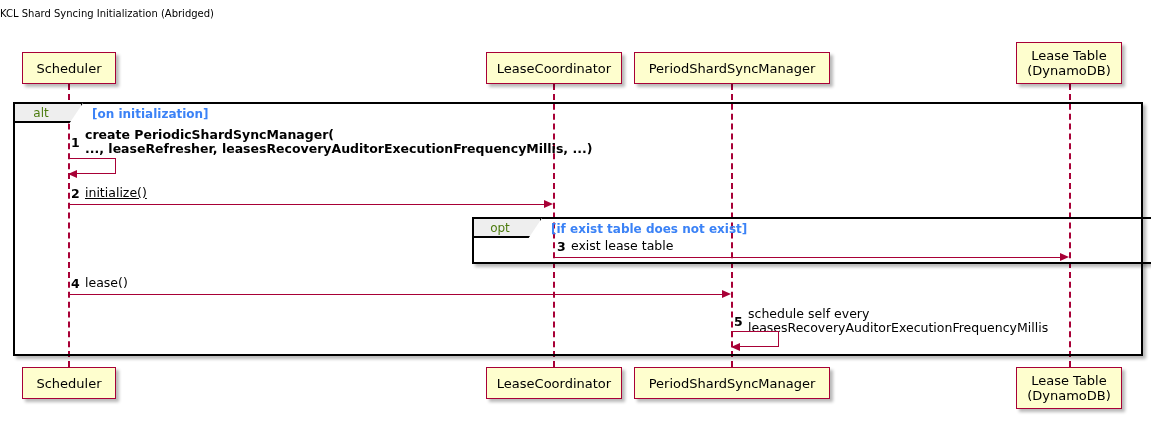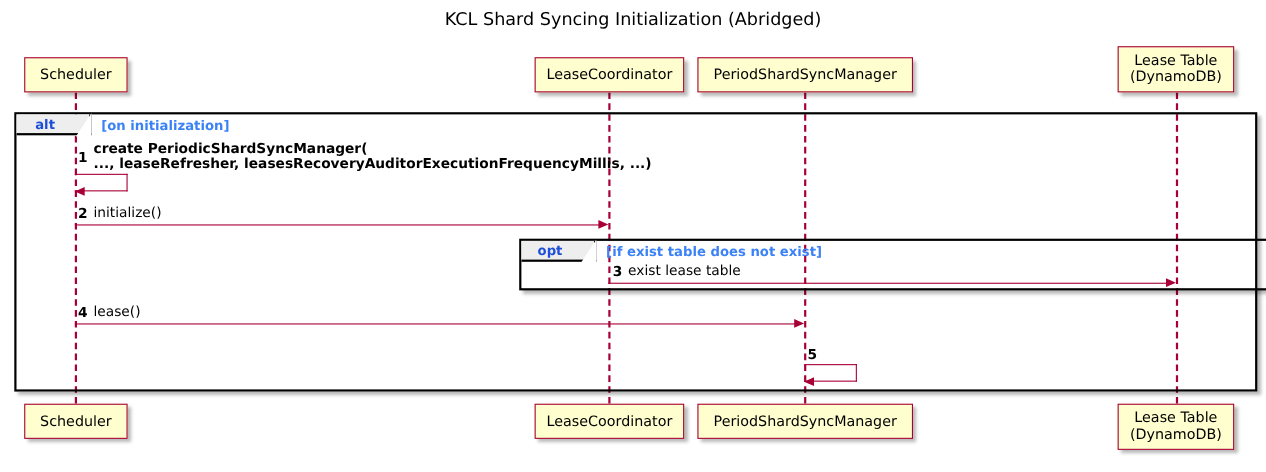--- a/index.html
+++ b/index.html
@@ -18,22 +18,21 @@
     background: #FFFFFF;
     overflow: hidden;
   }
 
   
   .diagram-title {
     position: absolute;
     left: 0;
     top: 8px;
     width: 1151px;
-    text-align: center;
-    font-size: 16px;
+    font-size: 10px;
     color: #000000;
     white-space: nowrap;
   }
 
   
   .lifeline {
     position: absolute;
     top: 84px;
     width: 0px;
     height: 283px;
@@ -69,22 +68,22 @@
   .fragment-tab {
     position: absolute;
     left: 0;
     top: 0;
     height: 19px;
     box-sizing: border-box;
     background: #EEEEEE;
     border-right: 2px solid #000000;
     border-bottom: 2px solid #000000;
     font-size: 12px;
-    font-weight: bold;
-    color: #1d4ed8;
+    font-weight: normal;
+    color: #4d7c0f;
     display: flex;
     align-items: center;
     justify-content: center;
     padding-right: 14px;
   }
   .fragment-tab::after {
     content: "";
     position: absolute;
     right: -2px;
     top: -1px;
@@ -183,31 +182,33 @@
   </div>
   <div class="fragment-label" style="left:551px; top:222px;">[if exist table does not exist]</div>
 
   <div class="msg-num" style="left:71px; top:135px;">1</div>
   <div class="msg-text" style="left:85px; top:128px;font-weight:bold;">create PeriodicShardSyncManager(
     ..., leaseRefresher, leasesRecoveryAuditorExecutionFrequencyMillis, ...)</div>
   <div class="selfcall" style="left:68px; top:158px; width:48px; height:16px;"></div>
   <div class="arrow-left" style="left:68px; top:169.5px;"></div>
 
   <div class="msg-num" style="left:71px; top:186px;">2</div>
-  <div class="msg-text" style="left:85px; top:186px;">initialize()</div>
+  <div class="msg-text" style="left:85px; top:186px;text-decoration:underline;">initialize()</div>
   <div class="msg-line" style="left:68px; top:204px; width:477px;"></div>
   <div class="arrow-right" style="left:544px; top:199.5px;"></div>
 
   <div class="msg-num" style="left:557px; top:239px;">3</div>
   <div class="msg-text" style="left:571px; top:239px;">exist lease table</div>
   <div class="msg-line" style="left:553px; top:257px; width:508px;"></div>
   <div class="arrow-right" style="left:1060px; top:252.5px;"></div>
 
   <div class="msg-num" style="left:71px; top:276px;">4</div>
   <div class="msg-text" style="left:85px; top:276px;">lease()</div>
   <div class="msg-line" style="left:68px; top:294px; width:655px;"></div>
   <div class="arrow-right" style="left:722px; top:289.5px;"></div>
 
   <div class="msg-num" style="left:734px; top:314px;">5</div>
+  <div class="msg-text" style="left:748px; top:307px;">schedule self every
+    leasesRecoveryAuditorExecutionFrequencyMillis</div>
   <div class="selfcall" style="left:731px; top:331px; width:48px; height:16px;"></div>
   <div class="arrow-left" style="left:731px; top:342.5px;"></div>
 
 </div>
 
 </body></html>

